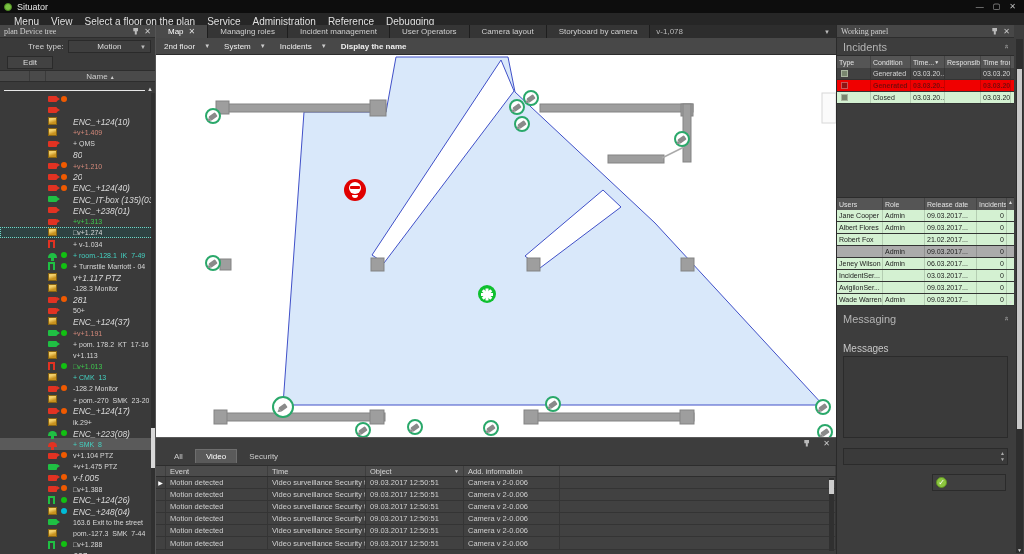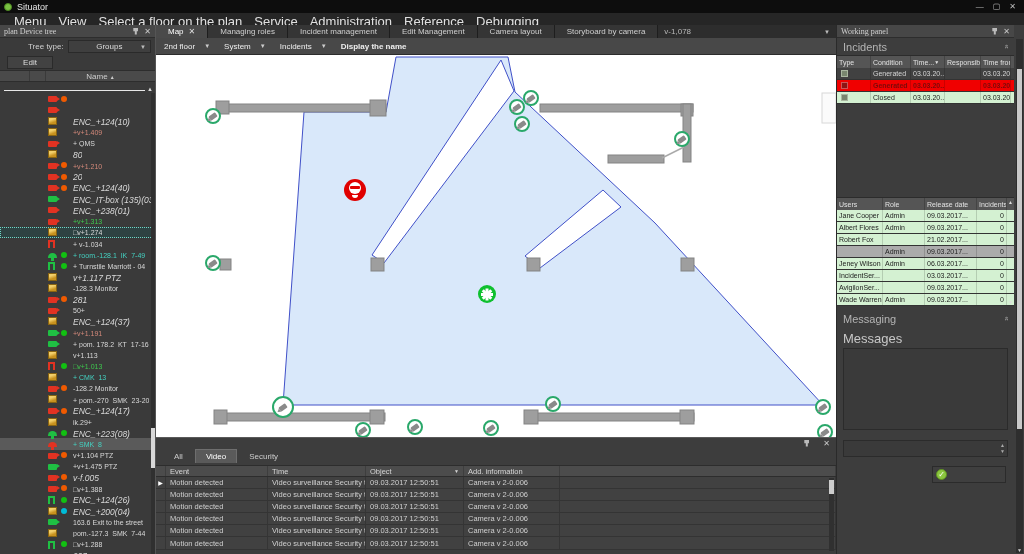--- a/index.html
+++ b/index.html
@@ -3,21 +3,21 @@
 <meta charset="utf-8">
 <style>
   * { margin:0; padding:0; box-sizing:border-box; }
   html,body { width:1024px; height:554px; overflow:hidden; }
   body { position:relative; background:#3d3d3d; font-family:"Liberation Sans", sans-serif; color:#d8d8d8; font-size:8px; }
 
   
   .titlebar { position:absolute; left:0; top:0; width:1024px; height:13px; background:#0d0d0d; display:flex; align-items:center; padding-left:4px; color:#e6e6e6; font-size:9px; }
   .app-icon { width:8px; height:8px; border-radius:50%; background:#7ac143; border:1px solid #4e8a22; margin-right:5px; }
   .win-controls { margin-left:auto; display:flex; gap:9px; padding-right:8px; color:#bdbdbd; font-size:8px; }
-  .menubar { position:absolute; left:0; top:13px; width:1024px; height:17px; background:#262626; display:flex; align-items:center; gap:12px; padding-left:14px; font-size:13px; color:#e0e0e0; border-bottom:1px solid #1a1a1a; }
+  .menubar { position:absolute; left:0; top:13px; width:1024px; height:17px; background:#262626; display:flex; align-items:center; gap:12px; padding-left:14px; font-size:10px; color:#e0e0e0; border-bottom:1px solid #1a1a1a; }
   .menu-item { cursor:default; }
 
   
   .left-panel { position:absolute; left:0; top:25px; width:156px; height:529px; background:#3a3a3a; border-right:1px solid #555; }
   .panel-titlebar { height:13px; background:#474747; display:flex; align-items:center; padding:0 4px; color:#cfcfcf; font-size:8px; border-bottom:1px solid #2d2d2d;font-family:Liberation Serif, serif; }
   .panel-titlebar .sp { flex:1; }
   .pin-icon { width:5px; height:7px; background:#bbb; clip-path:polygon(0 0,100% 0,100% 55%,70% 55%,70% 100%,30% 100%,30% 55%,0 55%); margin-right:6px; }
   .close-glyph { color:#c8c8c8; font-size:8px; }
   .treetype-row { height:17px; display:flex; align-items:center; padding:2px 4px 2px 28px; gap:4px; }
   .treetype-label { color:#cfcfcf; }
@@ -112,21 +112,21 @@
   .g-row.red { background:#f00000; color:#7c0a0a; font-weight:bold; }
   .g-row.green { background:#d4f1d2; color:#1c1c1c; }
   .g-row.gray { background:#ababab; color:#222; }
   .type-ic { width:7px; height:7px; background:#79876f; border:1px solid #a9b7a0; margin-left:2px; }
   .g-row.red .type-ic { background:#8d1414; border-color:#c55; }
   .num { justify-content:flex-end !important; }
   .ops-scroll { position:absolute; right:0; top:0; bottom:0; width:7px; display:flex; flex-direction:column; justify-content:space-between; align-items:center; font-size:5px; color:#ddd; padding:1px 0; }
   .whom-row { display:flex; align-items:center; gap:5px; padding:3px 6px; }
   .whom-dd { flex:1; height:14px; background:#353535; border:1px solid #272727; position:relative; }
   .whom-dd .caret { position:absolute; right:4px; top:4px; font-size:6px; color:#bbb; }
-  .msg-label { padding:4px 6px 2px; color:#c8c8c8; font-size:13px; }
+  .msg-label { padding:4px 6px 2px; color:#c8c8c8; font-size:10px;margin-top:12px; }
   .msg-box { margin:0 6px; height:82px; background:#3a3a3a; border:1px solid #2b2b2b; }
   .msg-input { margin:10px 6px 0; height:17px; background:#3a3a3a; border:1px solid #2b2b2b; position:relative; }
   .spinner { position:absolute; right:2px; top:1px; display:flex; flex-direction:column; font-size:5px; color:#aaa; line-height:6px; text-align:center; }
   .send-row { display:flex; justify-content:flex-end; padding:9px 8px 0 0; }
   .send-btn { width:74px; height:17px; background:#3f3f3f; border:1px solid #2b2b2b; display:flex; align-items:center; padding-left:3px; }
   .check-icon { width:11px; height:11px; border-radius:50%; background:#8cc63f; border:1px solid #5f9421; color:#fff; font-size:8px; line-height:10px; text-align:center; }
   .rp-scroll { position:absolute; right:1px; top:14px; bottom:1px; width:7px; background:#2e2e2e; }
   .rp-scroll .thumb { position:absolute; left:1px; width:5px; top:30px; height:360px; background:#c9c9c9; }
   .rp-scroll .arr { position:absolute; left:0; bottom:0; width:7px; text-align:center; font-size:5px; color:#ccc; }
 </style>
@@ -156,21 +156,21 @@
 <div class="left-panel">
   <div class="panel-titlebar">
     <span>plan Device tree</span>
     <span class="sp"></span>
     <span class="pin-icon"></span>
     <span class="close-glyph">✕</span>
   </div>
   <div class="treetype-row">
     <span class="treetype-label">Tree type:</span>
     <div class="dd">
-      <span>Groups</span>
+      <span>Motion</span>
       <span class="caret">▼</span>
     </div>
   </div>
   <div class="edit-btn">Edit</div>
   <div class="tree-header">
     <div class="c1"></div>
       <div class="c2"></div>
     <div class="cn"><span>Name</span> <span style="font-size:5px">▲</span></div>
   </div>
   <div class="filter-row">
@@ -451,21 +451,21 @@
         </span>
     <span class="lbl t-it">ENC_+124(26)</span>
   </div>
       <div class="trow">
     <span class="islot">
           <span class="i-cam red"></span>
         </span>
     <span class="dslot">
           <span class="dot orange"></span>
         </span>
-    <span class="lbl t-it">ENC_+200(04)</span>
+    <span class="lbl t-it">ENC_+248(04)</span>
   </div>
       <div class="trow">
     <span class="islot">
           <span class="i-turn grn"></span>
         </span>
     <span class="dslot">
           <span class="dot green"></span>
         </span>
     <span class="lbl t-sm">163.6 Exit to the street</span>
   </div>
@@ -514,21 +514,21 @@
      </div>
     <div class="tab">
        <span>Managing roles</span>
 
      </div>
     <div class="tab">
        <span>Incident management</span>
 
      </div>
     <div class="tab">
-       <span>Edit Management</span>
+       <span>User Operators</span>
 
      </div>
     <div class="tab">
        <span>Camera layout</span>
 
      </div>
     <div class="tab">
        <span>Storyboard by camera</span>
 
      </div>

